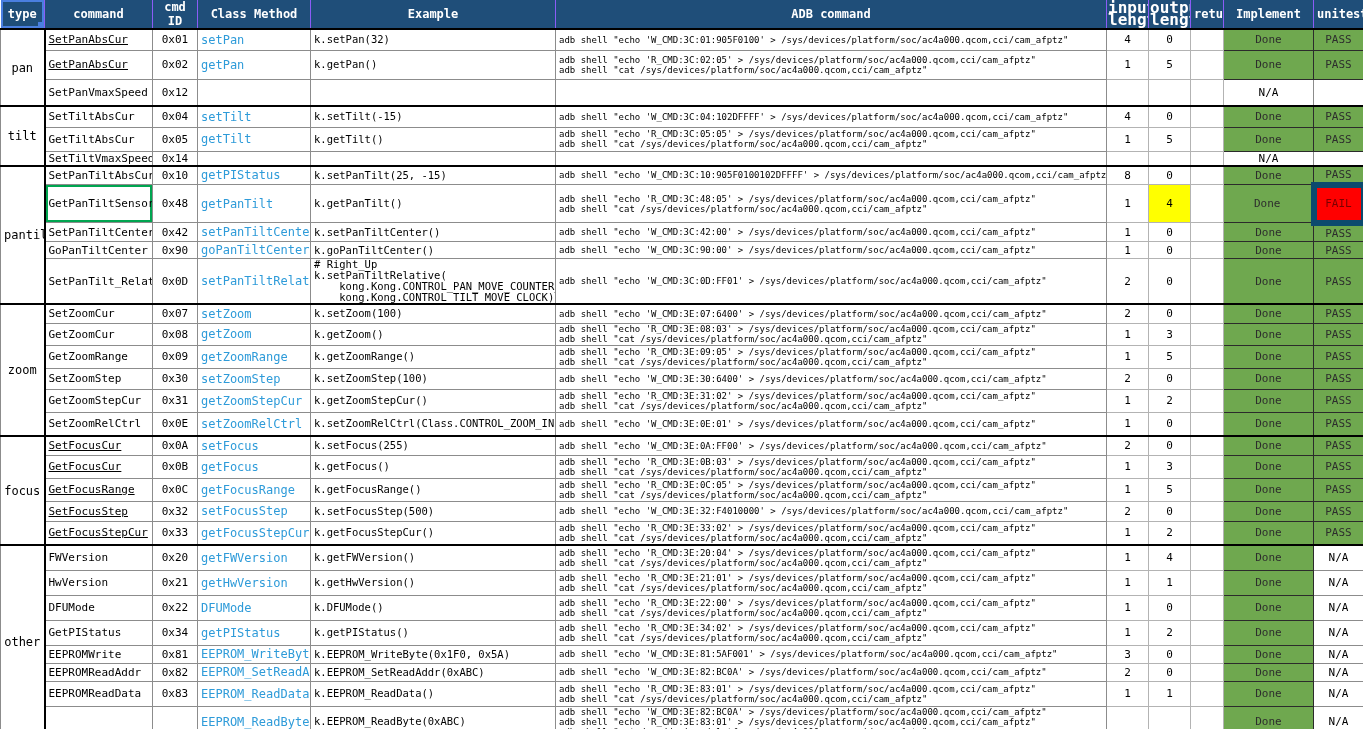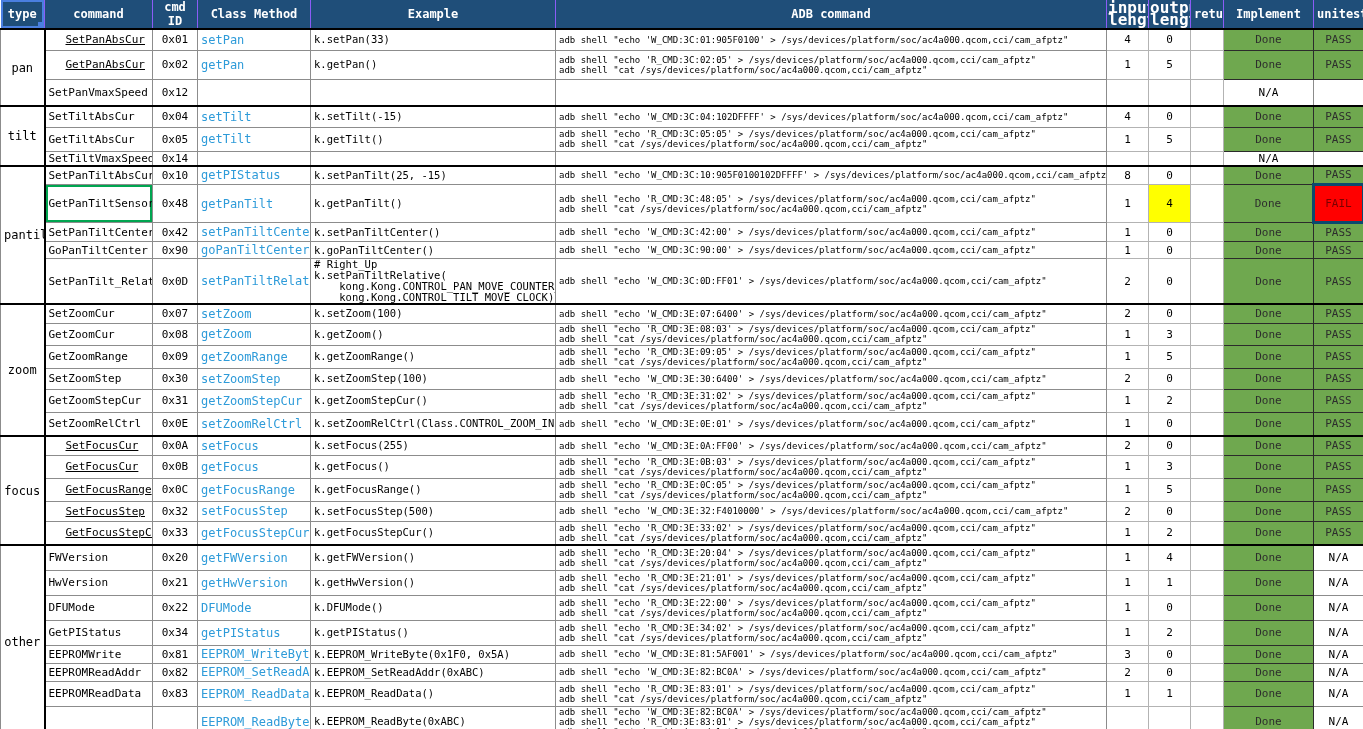--- a/index.html
+++ b/index.html
@@ -8,31 +8,31 @@
   th,td{padding:0 3px;overflow:hidden;vertical-align:middle;}
   thead tr{height:26px;}
   th{background:#1F4E79;color:#ffffff;font-weight:bold;font-size:12px;text-align:center;
      border-right:1px solid #8b5cf6;border-bottom:1px solid #000;}
   th.small{font-size:16px;line-height:12px;padding:0 1px;}
   th.selected{position:relative;box-shadow:inset 0 0 0 2px #4a7fe0;}
   th.selected::after{content:"";position:absolute;right:0;bottom:0;width:6px;height:6px;background:#4a7fe0;}
   td{font-size:11px;color:#000;border:1px solid #8c8c8c;background:#fff;}
   td.c-type{border-right:2px solid #000;text-align:center;font-size:12px;}
   td.c-cmd{text-align:left;white-space:nowrap;}
-  td.c-cmd.u span{text-decoration:underline;margin-left:17px;}
+  td.c-cmd.u span{text-decoration:underline;}
   td.marked{box-shadow:inset 0 0 0 2px #00A550;}
   td.c-id{text-align:center;}
   td.c-method{color:#2E9BD9;font-size:12px;white-space:nowrap;}
   td.c-ex{font-size:10.5px;line-height:11px;white-space:pre;}
   td.c-adb{font-size:9px;line-height:10px;white-space:pre;}
   td.c-num{text-align:center;border-color:#b3b3b3;}
   td.c-ret{border-color:#b3b3b3;}
   td.yellow{background:#FFFF00;}
   td.state-done,td.state-pass{background:#6FA84F;text-align:center;color:#2d2d2d;border:1px solid #2b2b2b;}
-  td.state-fail{background:#FF0000;text-align:center;color:#7a0000;border:3px solid #0c4a6e;}
+  td.state-fail{background:#FF0000;text-align:center;color:#7a0000;border:6px solid #0c4a6e;}
   td.state-na{text-align:center;}
   tr.group-start td{border-top:2px solid #000;}
 </style>
 </head>
 <body>
 
 <div class="screen">
   <table>
     <colgroup>
         <col style="width: 44px;">
@@ -61,21 +61,21 @@
           <th>Implement</th>
           <th>unitest</th>
         </tr>
       </thead>
     <tbody>
         <tr class="group-start" style="height: 21px;">
           <td class="c-type" rowspan="3">pan</td>
           <td class="c-cmd u"><span>SetPanAbsCur</span></td>
           <td class="c-id">0x01</td>
           <td class="c-method">setPan</td>
-          <td class="c-ex"><div>k.setPan(33)</div></td>
+          <td class="c-ex"><div>k.setPan(32)</div></td>
           <td class="c-adb"><div>adb shell "echo 'W_CMD:3C:01:905F0100' &gt; /sys/devices/platform/soc/ac4a000.qcom,cci/cam_afptz"</div></td>
           <td class="c-num">4</td>
           <td class="c-num">0</td>
           <td class="c-ret"></td>
           <td class="state-done">Done</td>
           <td class="state-pass">PASS</td>
         </tr>
         <tr style="height: 29px;">
           <td class="c-cmd u"><span>GetPanAbsCur</span></td>
           <td class="c-id">0x02</td>

